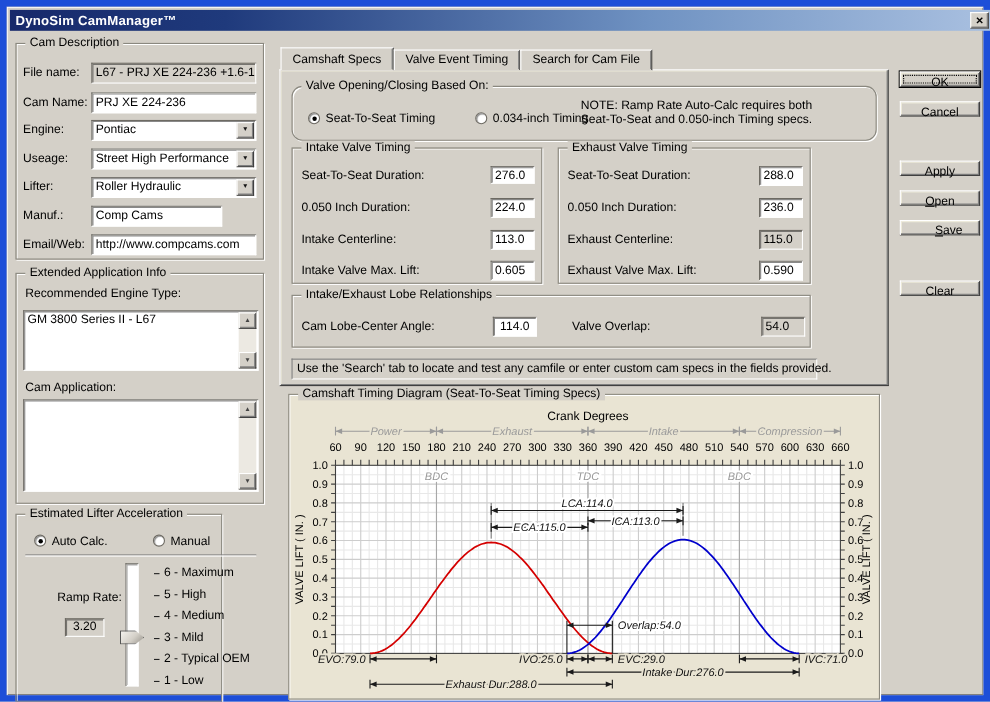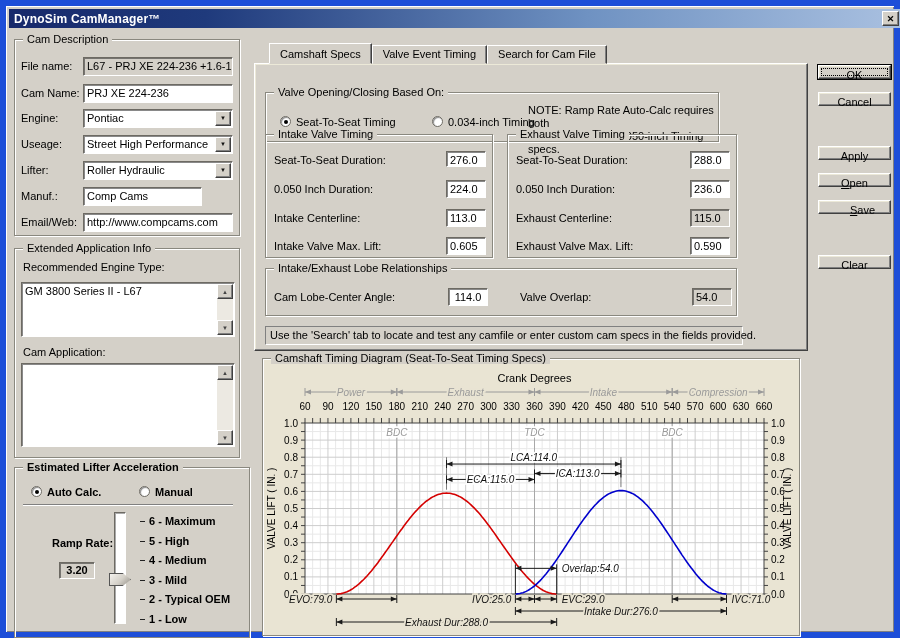--- a/index.html
+++ b/index.html
@@ -33,21 +33,21 @@
   .radio{position:absolute;width:11px;height:11px;border-radius:50%;background:#fff;border:1px solid #6d6a63;
        box-shadow:inset 1px 1px 1px rgba(0,0,0,.45), inset -1px -1px 0 #fff;}
   .radio.on::after{content:"";position:absolute;left:2.5px;top:2.5px;width:4px;height:4px;border-radius:50%;background:#000;}
   .rlabel{position:absolute;line-height:12px;white-space:nowrap;}
   .hdiv{position:absolute;height:2px;border-top:1px solid #808080;border-bottom:1px solid #fff;}
   .btn{position:absolute;left:812px;width:73px;height:14px;background:#d4d0c8;border:1px solid;
        border-color:#fff #404040 #404040 #fff;box-shadow:inset -1px -1px 0 #808080,inset 1px 1px 0 #ece9d8;
        text-align:center;line-height:19px;cursor:default;}
   .btn.default{box-shadow:0 0 0 1px #000,inset -1px -1px 0 #808080,inset 1px 1px 0 #ece9d8;}
   .btn.default::after{content:"";position:absolute;left:2px;top:2px;right:2px;bottom:2px;border:1px dotted #000;}
-  .tabstrip{position:absolute;left:249px;top:37px;height:21px;display:flex;align-items:flex-end;z-index:3;margin-left:14px;}
+  .tabstrip{position:absolute;left:249px;top:37px;height:21px;display:flex;align-items:flex-end;z-index:3;}
   .tab{height:19px;background:#d4d0c8;border:1px solid;border-color:#fff #404040 #d4d0c8 #fff;
        box-shadow:inset -1px 0 0 #808080;padding:0 10px;line-height:17px;white-space:nowrap;}
   .tab.active{height:21px;line-height:20px;border-bottom-color:transparent;}
   .tabpage{position:absolute;left:248px;top:57px;width:554px;height:288px;background:#d4d0c8;
        border:1px solid;border-color:#fff #404040 #404040 #fff;box-shadow:inset -1px -1px 0 #808080,inset 1px 1px 0 #ece9d8;}
   .notebar{position:absolute;border:1px solid;border-color:#808080 #fff #fff #808080;background:#d4d0c8;
        padding:2px 4px;line-height:13px;white-space:nowrap;}
   .notetext{position:absolute;line-height:13px;}
   .scale-item{position:absolute;left:134px;height:12px;line-height:12px;white-space:nowrap;}
   .scale-item::before{content:"";position:absolute;left:-9px;top:6px;width:5px;border-top:1px solid #222;}
@@ -107,21 +107,21 @@
     <span class="lbl" style="left:8px;top:94px;">Cam Application:</span>
     <div class="txtbox" style="left:6px;top:114px;width:214px;height:84px;">
       <span class="content"></span>
       <div class="sbar">
         <div class="sb-btn">▲</div>
         <div class="sb-btn">▼</div>
       </div>
     </div>
   </div>
 
-  <div class="group" id="g-acc" style="left:8px;top:461px;width:236px;height:171px;font-weight:bold;">
+  <div class="group" id="g-acc" style="left:8px;top:461px;width:188px;height:171px;">
     <span class="legend">Estimated Lifter Acceleration</span>
     <div id="acc-radios"></div>
     <div class="hdiv" style="left:8px;top:36px;width:210px;"></div>
     <span class="lbl" style="left:37px;top:66px;">Ramp Rate:</span>
     <div class="field ro" style="left:44px;top:94px;width:36px;height:17px;text-align:center;padding:1px 0;">3.20</div>
     <div class="slider-track" style="left:99px;top:44px;width:12px;height:112px;"></div>
     <div class="slider-thumb" style="left:94px;top:105px;width:22px;height:13px;"></div>
     <div id="acc-scale"></div>
   <div class="radio on" style="left: 16px; top: 18px;"></div>
       <span class="rlabel" style="left: 32px; top: 18px;">Auto Calc.</span>
@@ -134,21 +134,21 @@
       <div class="scale-item" style="top: 125px;">2 - Typical OEM</div>
       <div class="scale-item" style="top: 145px;">1 - Low</div>
     </div>
 
   <div class="tabstrip" id="tabstrip">
       <div class="tab active">Camshaft Specs</div>
       <div class="tab">Valve Event Timing</div>
       <div class="tab">Search for Cam File</div>
     </div>
   <div class="tabpage">
-    <div class="group" id="g-valve" style="left:10px;top:28px;width:454px;height:50px;">
+    <div class="group" id="g-valve" style="left:10px;top:14px;width:532px;height:50px;border-radius:10px;">
       <span class="legend">Valve Opening/Closing Based On:</span>
       <div id="valve-radios"></div>
       <div class="notetext" style="left:262px;top:11px;">
         <div>NOTE: Ramp Rate Auto-Calc requires both</div>
         <div>Seat-To-Seat and 0.050-inch Timing specs.</div>
       </div>
     <div class="radio on" style="left: 14px; top: 23px;"></div>
         <span class="rlabel" style="left: 30px; top: 23px;">Seat-To-Seat Timing</span>
         <div class="radio" style="left: 166px; top: 23px;"></div>
         <span class="rlabel" style="left: 182px; top: 23px;">0.034-inch Timing</span>

